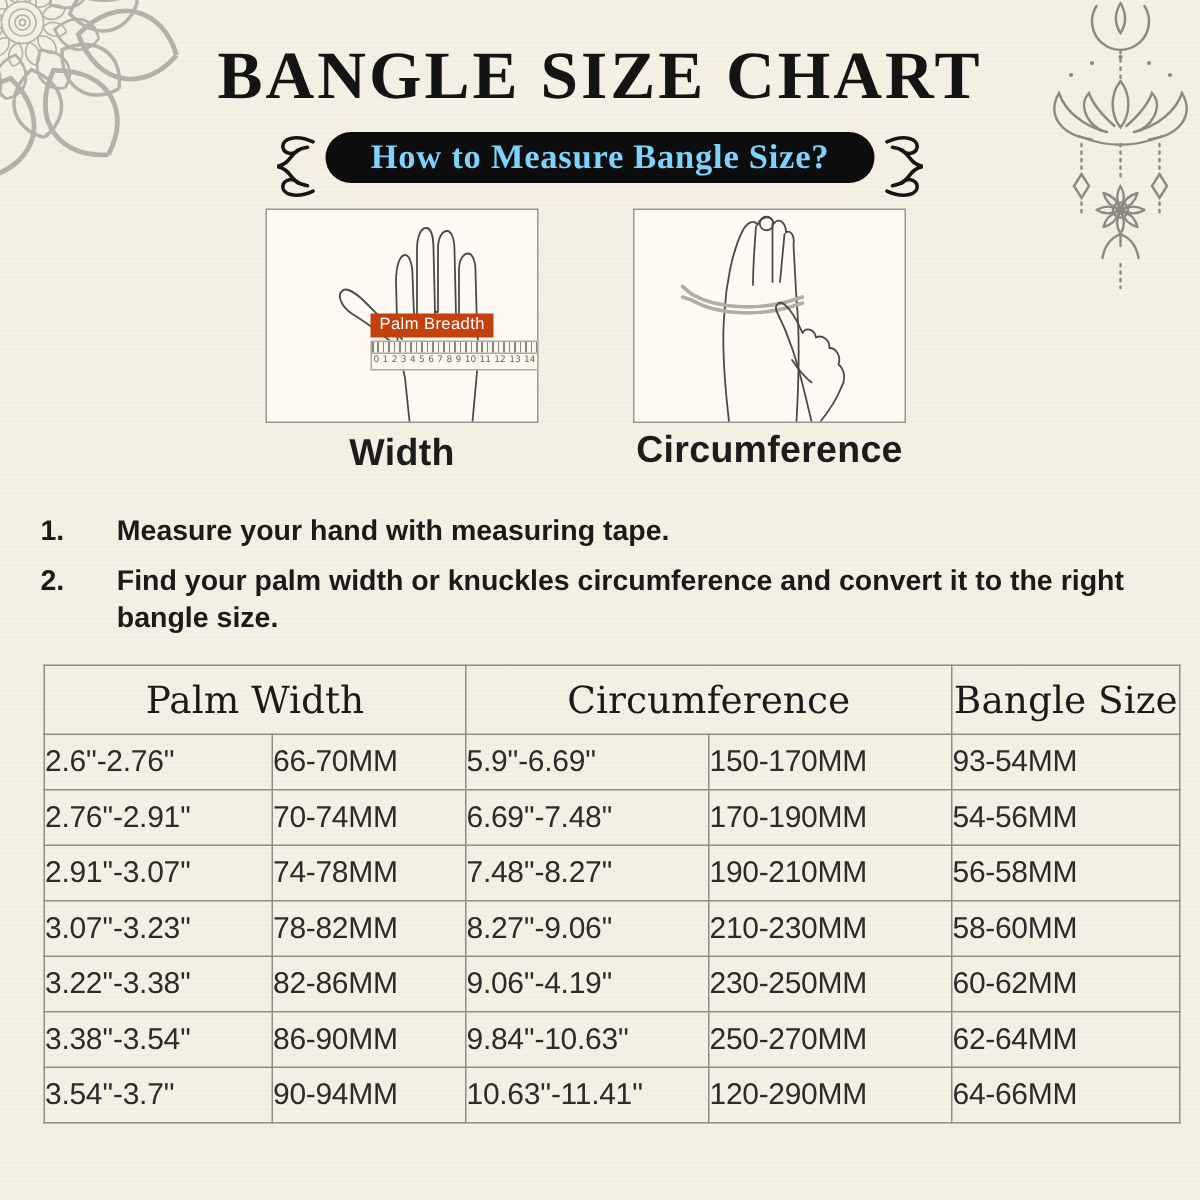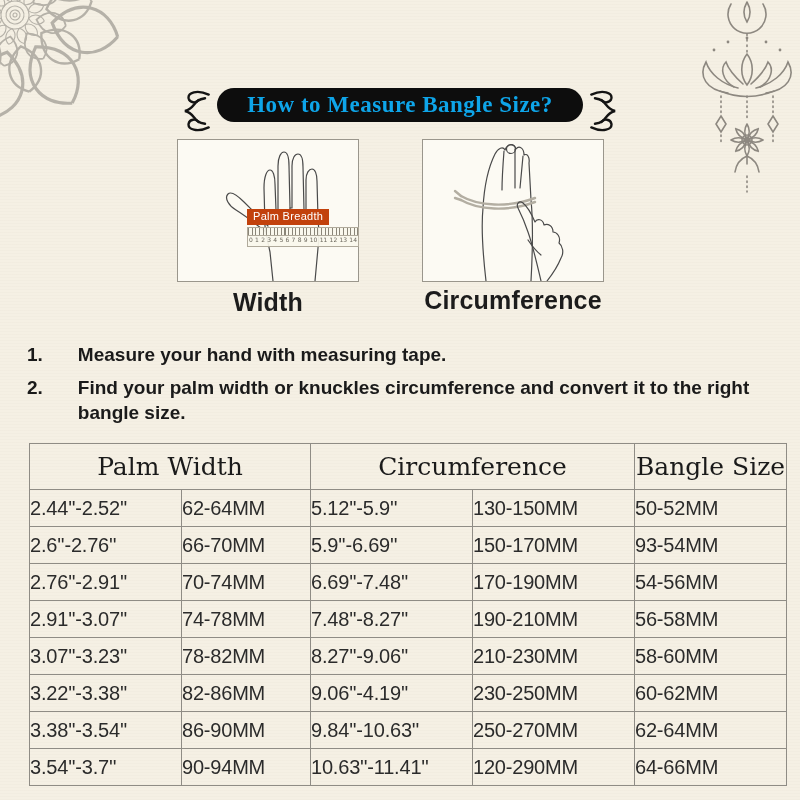--- a/index.html
+++ b/index.html
@@ -20,21 +20,21 @@
   }
   .flourish{position:absolute; top:90px; width:38px; height:42px;}
   .flourish.fl-left{left:176px;}
   .flourish.fl-right{left:586px; transform:scaleX(-1);}
   .badge{
     position:absolute; left:217px; top:88px; width:366px; height:34px;
     background:#0d0d0d; border-radius:17px;
     display:flex; align-items:center; justify-content:center;
   }
   .badge span{
-    color:#0ea5e9; font-family:"Liberation Serif", serif;
+    color:#7dd3fc; font-family:"Liberation Serif", serif;
     font-size:23px; font-weight:700; letter-spacing:0.5px;
   }
   
   .box{
     position:absolute; top:139px; width:182px; height:143px;
     background:#fcfaf3; border:1px solid #9a968c; box-sizing:border-box;
   }
   .box-width{left:177px;}
   .box-circ{left:422px;}
   .box svg{position:absolute; left:0; top:0;}
@@ -188,20 +188,21 @@
         <use href="#sp" transform="rotate(225 57 140)"></use>
         <use href="#sp" transform="rotate(270 57 140)"></use>
         <use href="#sp" transform="rotate(315 57 140)"></use>
       <circle cx="57" cy="140" r="5"></circle>
         <circle cx="57" cy="140" r="1.5" fill="#8d8880" stroke="none"></circle>
     </g>
     <path d="M57,156 C50,159 46,165 45,172 M57,156 C64,159 68,165 69,172 M57,156 L57,164"></path>
     <line x1="57" y1="176" x2="57" y2="192" stroke-dasharray="1.5 3.5"></line>
   </svg>
 
+  <h1 class="title">BANGLE SIZE CHART</h1>
 
   <svg class="flourish fl-left" viewBox="0 0 40 46" fill="none" stroke="#141414" stroke-width="2.6" stroke-linecap="round">
     <path d="M35,5 C22,-1 12,3 13,9 C14,14 21,15 24,11"></path>
     <path d="M31,9 C17,11 21,20 9,23 C21,26 17,35 31,37"></path>
     <path d="M35,41 C22,47 12,43 13,37 C14,32 21,31 24,35"></path>
   </svg>
   <div class="badge">
     <span>How to Measure Bangle Size?</span>
   </div>
   <svg class="flourish fl-right" viewBox="0 0 40 46" fill="none" stroke="#141414" stroke-width="2.6" stroke-linecap="round">
@@ -278,27 +279,20 @@
     </colgroup>
     <thead>
       <tr>
         <th colspan="2">Palm Width</th>
         <th colspan="2">Circumference</th>
         <th>Bangle Size</th>
       </tr>
     </thead>
     <tbody>
         <tr>
-          <td>2.44''-2.52''</td>
-          <td>62-64MM</td>
-          <td>5.12''-5.9''</td>
-          <td>130-150MM</td>
-          <td>50-52MM</td>
-        </tr>
-        <tr>
           <td>2.6''-2.76''</td>
           <td>66-70MM</td>
           <td>5.9''-6.69''</td>
           <td>150-170MM</td>
           <td>93-54MM</td>
         </tr>
         <tr>
           <td>2.76''-2.91''</td>
           <td>70-74MM</td>
           <td>6.69''-7.48''</td>

